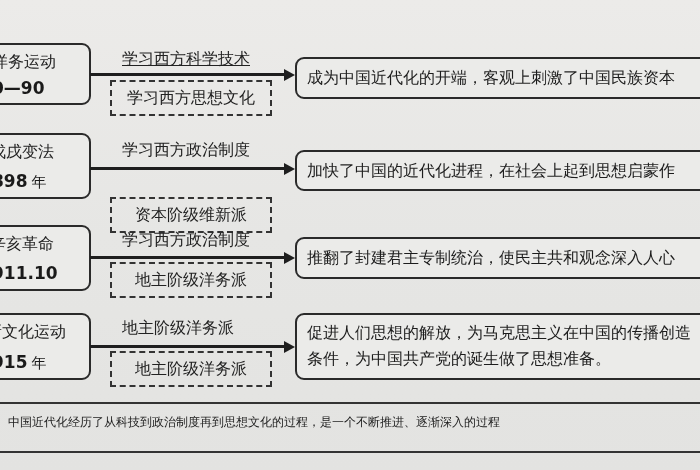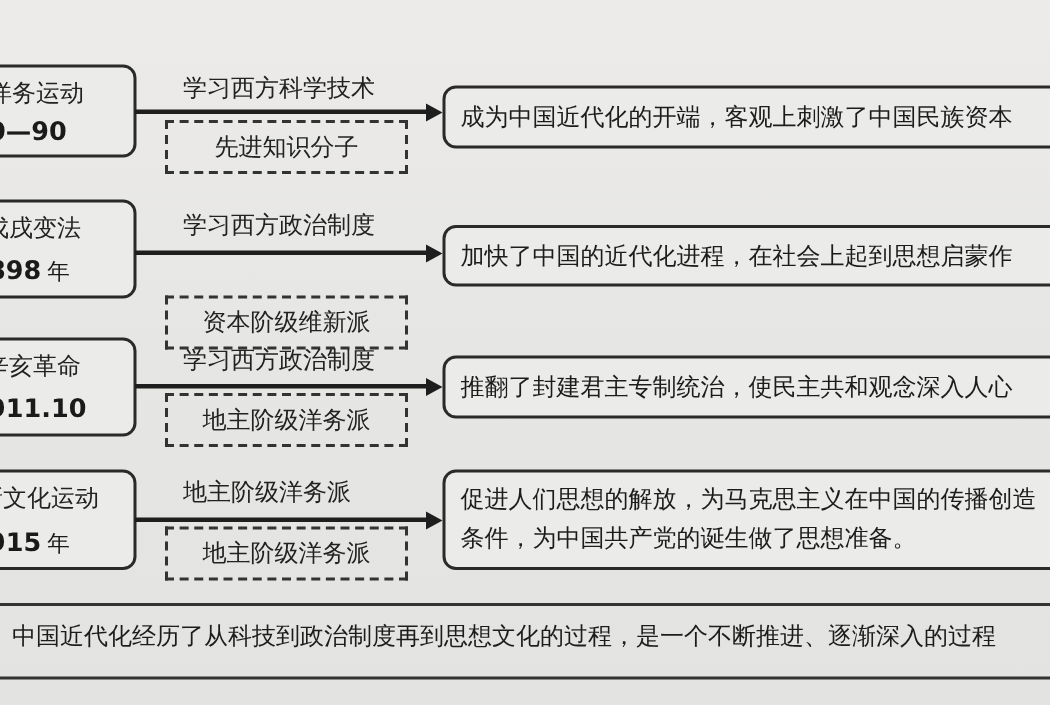--- a/index.html
+++ b/index.html
@@ -49,38 +49,38 @@
     }
     .result-box {
       position: absolute; left: 295px; width: 430px;
       border: 2px solid #2a2a2a; border-radius: 9px; background: #ebebe9;
       box-sizing: border-box; padding: 6px 10px; font-size: 16px; color: #1c1c1c;
       white-space: nowrap; overflow: hidden;
     }
     .result-box .line { display: block; line-height: 26px; }
     .hline { position: absolute; left: 0; width: 700px; height: 2px; background: #333; }
     .summary {
-      position: absolute; left: 8px; top: 414px; font-size: 16px; white-space: nowrap; color: #1c1c1c;
+      position: absolute; left: 8px; top: 414px; font-size: 12px; white-space: nowrap; color: #1c1c1c;
     }
   </style>
 </head>
 <body>
 
 <div class="page">
 
 
   <div class="row" style="top:0;">
     <div class="event-box" style="top:43px; left:-30px; width:121px;">
       <span class="event-name" style="left:20px;">洋务运动</span>
       <span class="event-date" style="left:20px;"><span>0—90</span><span class="unit"></span></span>
     </div>
-    <div class="method" style="top:49px;">学习西方科学技术</div>
+    <div class="method" style="top:49px;text-decoration:underline;">学习西方科学技术</div>
     <div class="arrow-line" style="top:73px;"></div>
     <div class="arrow-head" style="left:284px; top:68.5px;"></div>
-    <div class="group-box" style="top:80px;">先进知识分子</div>
+    <div class="group-box" style="top:80px;">学习西方思想文化</div>
     <div class="result-box" style="top:57px; height:42px;">
       <span class="line">成为中国近代化的开端，客观上刺激了中国民族资本</span>
     </div>
   </div>
 
   <div class="row" style="top:0;">
     <div class="event-box" style="top:133px; left:-30px; width:121px; height:66px;">
       <span class="event-name" style="left:18px;">戊戌变法</span>
       <span class="event-date" style="left:20px; top:36px;"><span>898</span><span class="unit">年</span></span>
     </div>

